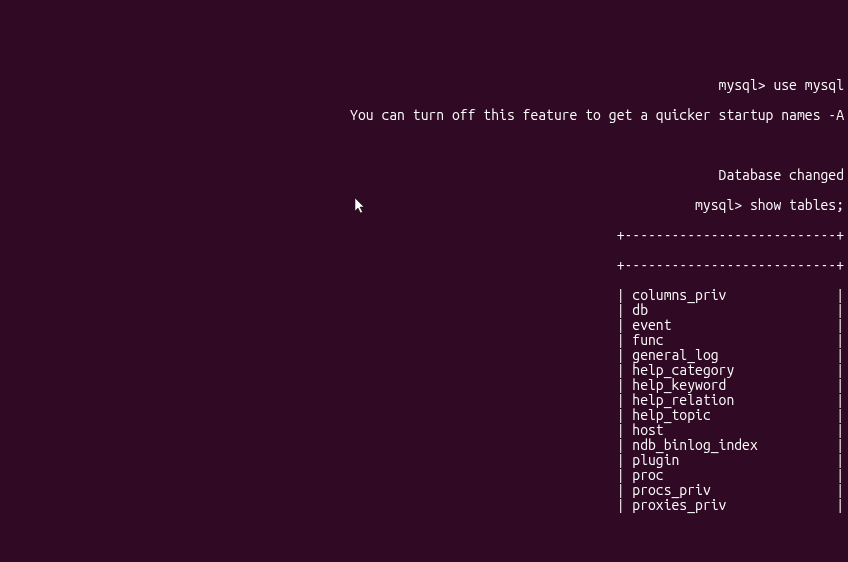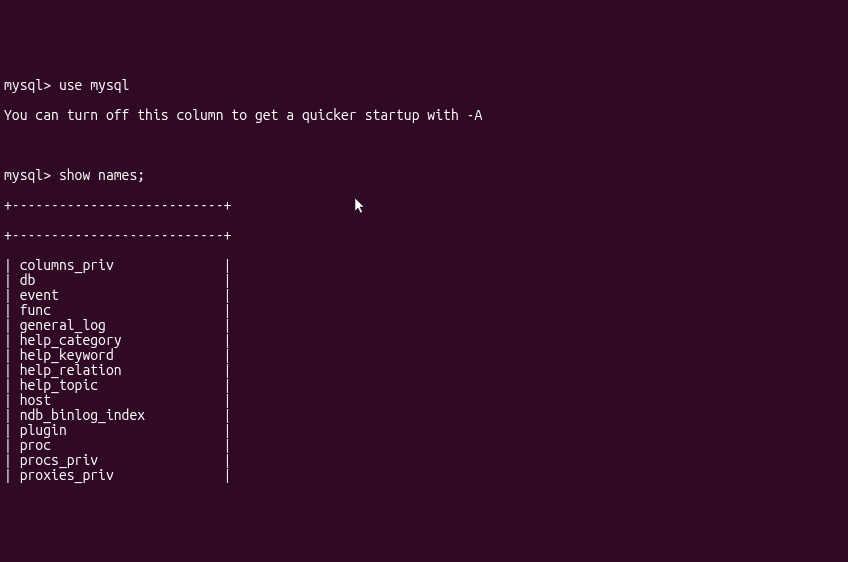--- a/index.html
+++ b/index.html
@@ -14,38 +14,40 @@
       font-size: 14px;
       line-height: 15px;
       padding: 3px 4px;
       width: 848px;
       height: 562px;
       overflow: hidden;
       white-space: pre;
     }
     .line {
       display: block;
+      text-align: right;
     }
     .mouse-pointer {
       position: absolute;
       left: 355px;
       top: 198px;
       pointer-events: none;
     }
   </style>
 </head>
 <body>
 
 
 
 <div>
 <span class="line"><span>mysql&gt;</span> <span>use mysql</span></span>
-<span class="line">You can turn off this column to get a quicker startup with -A</span>
+<span class="line">You can turn off this feature to get a quicker startup names -A</span>
 <span class="line"> </span>
-<span class="line"><span>mysql&gt;</span> <span>show names;</span></span>
+<span class="line">Database changed</span>
+<span class="line"><span>mysql&gt;</span> <span>show tables;</span></span>
 <span class="line">+---------------------------+</span>
 <span class="line">+---------------------------+</span>
 <div id="table-rows"><span class="line">| columns_priv              |</span><span class="line">| db                        |</span><span class="line">| event                     |</span><span class="line">| func                      |</span><span class="line">| general_log               |</span><span class="line">| help_category             |</span><span class="line">| help_keyword              |</span><span class="line">| help_relation             |</span><span class="line">| help_topic                |</span><span class="line">| host                      |</span><span class="line">| ndb_binlog_index          |</span><span class="line">| plugin                    |</span><span class="line">| proc                      |</span><span class="line">| procs_priv                |</span><span class="line">| proxies_priv              |</span></div>
 
 
 
 
 </div>
 
 <svg class="mouse-pointer" width="12" height="18" viewBox="0 0 12 18">

